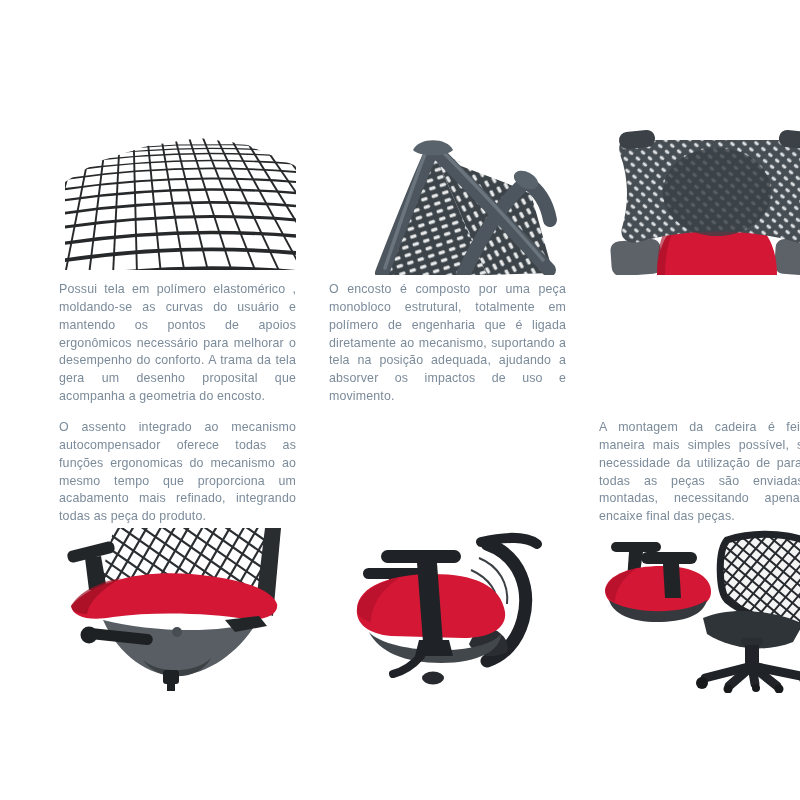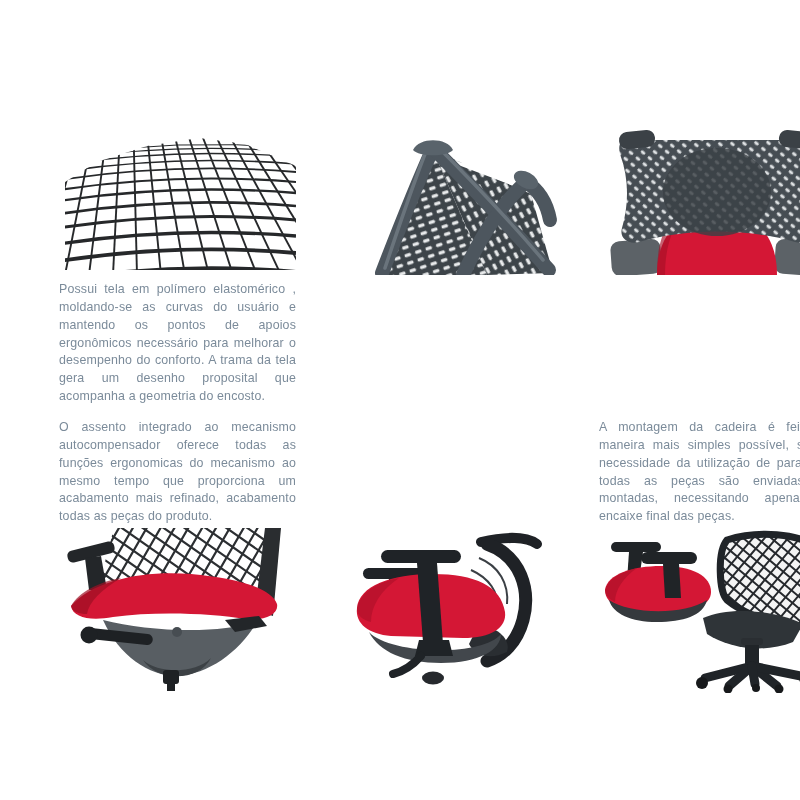--- a/index.html
+++ b/index.html
@@ -127,23 +127,26 @@
         <ellipse cx="118" cy="92" rx="54" ry="44" fill="#3b4146" opacity="0.82"></ellipse>
         <rect x="20" y="31" width="36" height="17" rx="8" fill="#3b4146" transform="rotate(-6 38 39)"></rect>
         <rect x="180" y="31" width="36" height="17" rx="8" fill="#3b4146" transform="rotate(6 198 39)"></rect>
       </svg>
     </figure>
   </div>
 
   <div class="cell c1 txt1">
     <p class="feature">Possui tela em polímero elastomérico , moldando-se as curvas do usuário e mantendo os pontos de apoios ergonômicos necessário para melhorar o desempenho do conforto. A trama da tela gera um desenho proposital que acompanha a geometria do encosto.</p>
   </div>
+  <div class="cell c2 txt1">
+    <p class="feature">O encosto é composto por uma peça monobloco estrutural, totalmente em polímero de engenharia que é ligada diretamente ao mecanismo, suportando a tela na posição adequada, ajudando a absorver os impactos de uso e movimento.</p>
+  </div>
 
   <div class="cell c1 txt2">
-    <p class="feature">O assento integrado ao mecanismo autocompensador oferece todas as funções ergonomicas do mecanismo ao mesmo tempo que proporciona um acabamento mais refinado, acabamento todas as peças do produto.</p>
+    <p class="feature">O assento integrado ao mecanismo autocompensador oferece todas as funções ergonomicas do mecanismo ao mesmo tempo que proporciona um acabamento mais refinado, integrando todas as peça do produto.</p>
   </div>
   <div class="cell c3 txt2">
     <p class="feature">A montagem da cadeira é feita da maneira mais simples possível, sem a necessidade da utilização de parafusos, todas as peças são enviadas pré montadas, necessitando apenas do encaixe final das peças.</p>
   </div>
 
   <div class="cell c1 img-bot">
     <figure>
       <svg width="237" height="165" viewBox="0 0 237 165">
         <defs>
           <clipPath id="bk4">

